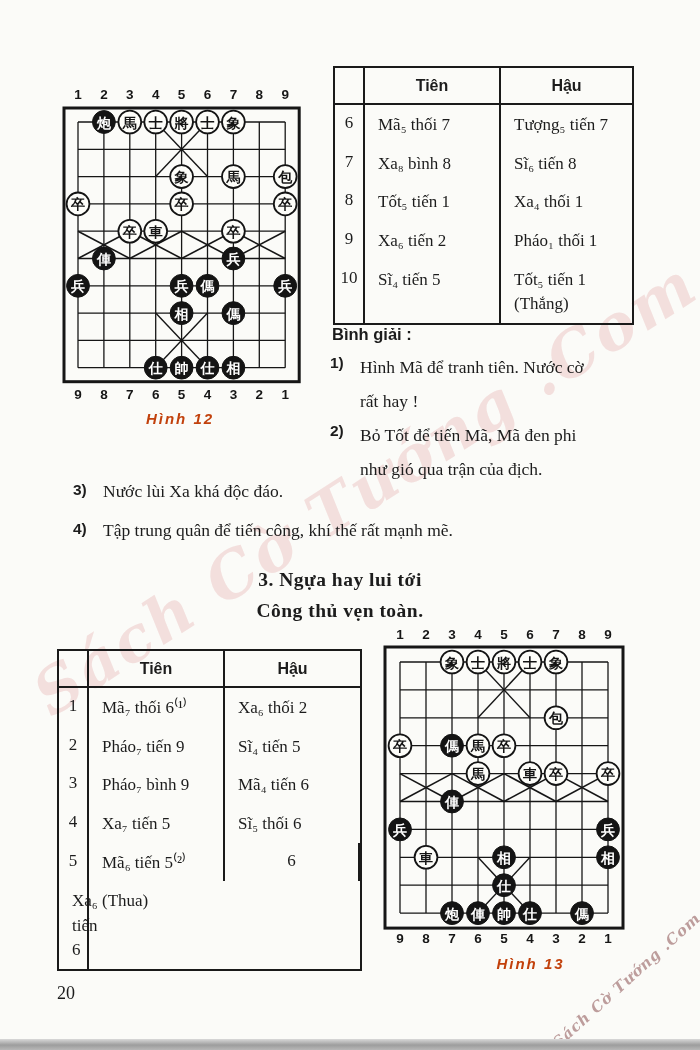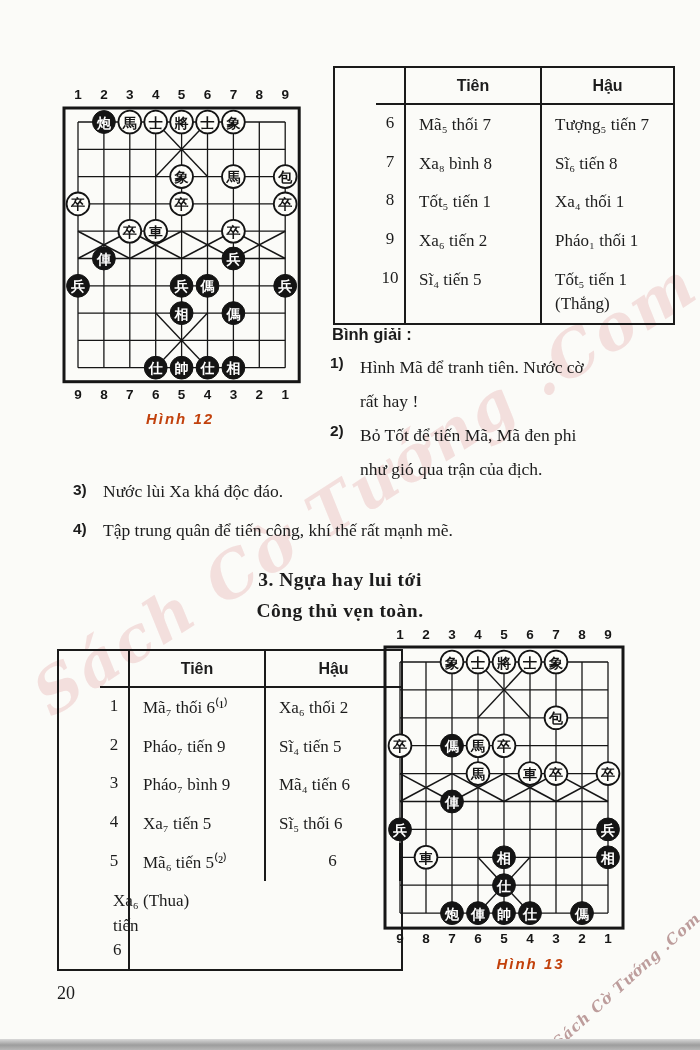--- a/index.html
+++ b/index.html
@@ -29,21 +29,21 @@
   .board-svg { position:absolute; }
   .board-caption {
     position:absolute; text-align:center;
     font-family:"Liberation Sans", sans-serif; font-weight:bold; font-style:italic;
     font-size:15px; letter-spacing:2px; color:#c2410c;
   }
 
   
   .mtable {
     position:absolute; display:grid; grid-template-columns:30px 136px 1fr;
-    border:2.5px solid #1a1a1a; background:rgba(255,255,255,0.0);padding-left:41px;
+    border:2.5px solid #1a1a1a; background:rgba(255,255,255,0.0);
   }
   .mt-head {
     font-family:"Liberation Sans", sans-serif; font-weight:bold; font-size:16px;
     text-align:center; padding:9px 0 8px; border-bottom:2px solid #1a1a1a;
   }
   .mt-c1 { border-right:2px solid #1a1a1a; }
   .mt-c2 { border-right:2px solid #1a1a1a; }
   .mt-num { font-size:17px; text-align:center; padding:8px 2px 6px; }
   .mt-cell { font-size:17px; padding:8px 8px 6px 13px; white-space:pre-line; line-height:1.45; }
 

